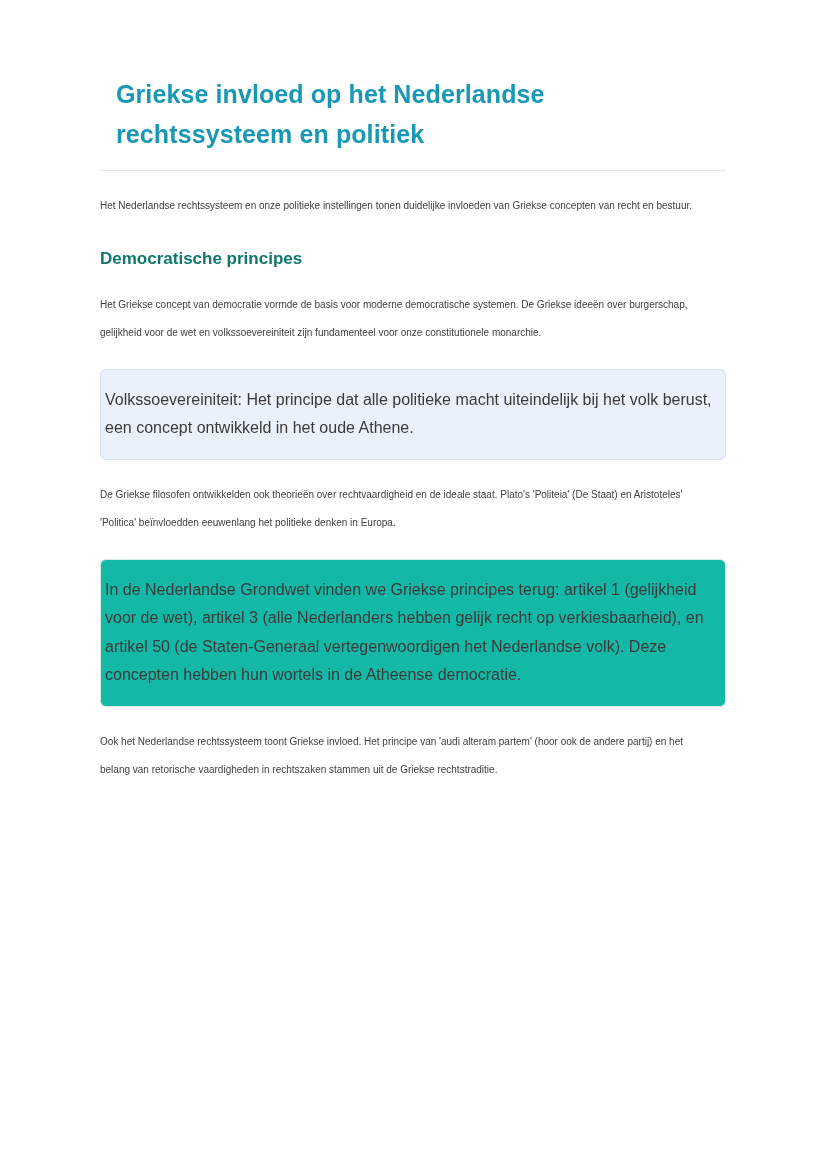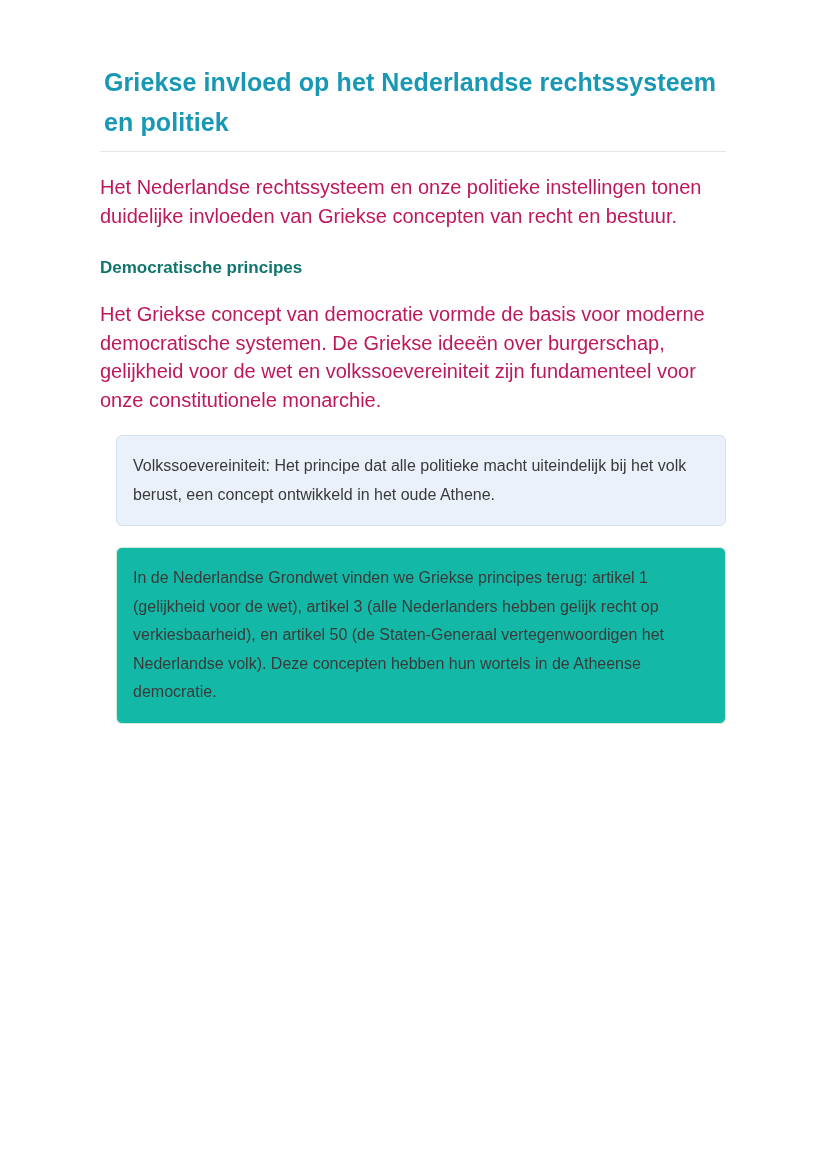--- a/index.html
+++ b/index.html
@@ -11,49 +11,49 @@
     position: relative;
     width: 828px;
     height: 1171px;
     box-sizing: border-box;
     padding: 58px 102px 0 100px;
     background: #ffffff;
     font-family: "Liberation Sans", "DejaVu Sans", sans-serif;
     overflow: hidden;
   }
   h1.doc-title {
-    margin: 4px;
+    margin: 16px;
     font-size: 25px;
     line-height: 40px;
     font-weight: 700;
     color: #1898b4;
     letter-spacing: 0.1px;
   }
   .title-divider {
     border: none;
     border-bottom: 1px solid #e7e7e7;
     margin: 9px 0 0 0;
     height: 0;
   }
   p.body-para {
     margin: 21px 11px 0 0;
-    font-size: 20px;
+    font-size: 10px;
     line-height: 28.5px;
-    color: #be185d;
+    color: #404040;
   }
   h2.section-heading {
     margin: 27px 0 0 0;
     font-size: 17px;
     line-height: 22px;
     font-weight: 700;
     color: #0f766e;
   }
   .callout {
-    margin: 21px 0 0 16px;
-    padding: 16px 16px;
+    margin: 21px 0 0 0;
+    padding: 16px 4px;
     border-radius: 6px;
     font-size: 16px;
     line-height: 28.5px;
     color: #3a3a3a;
     box-sizing: border-box;
   }
   .callout-definition {
     background: #eaf1fb;
     border: 1px solid #d6e0f0;
   }
@@ -72,17 +72,19 @@
   <hr class="title-divider">
 
   <p class="body-para">Het Nederlandse rechtssysteem en onze politieke instellingen tonen duidelijke invloeden van Griekse concepten van recht en bestuur.</p>
 
   <h2 class="section-heading">Democratische principes</h2>
 
   <p class="body-para">Het Griekse concept van democratie vormde de basis voor moderne democratische systemen. De Griekse ideeën over burgerschap, gelijkheid voor de wet en volkssoevereiniteit zijn fundamenteel voor onze constitutionele monarchie.</p>
 
   <div class="callout callout-definition">Volkssoevereiniteit: Het principe dat alle politieke macht uiteindelijk bij het volk berust, een concept ontwikkeld in het oude Athene.</div>
 
+  <p class="body-para">De Griekse filosofen ontwikkelden ook theorieën over rechtvaardigheid en de ideale staat. Plato's 'Politeia' (De Staat) en Aristoteles' 'Politica' beïnvloedden eeuwenlang het politieke denken in Europa.</p>
 
   <div class="callout callout-constitution">In de Nederlandse Grondwet vinden we Griekse principes terug: artikel 1 (gelijkheid voor de wet), artikel 3 (alle Nederlanders hebben gelijk recht op verkiesbaarheid), en artikel 50 (de Staten-Generaal vertegenwoordigen het Nederlandse volk). Deze concepten hebben hun wortels in de Atheense democratie.</div>
 
+  <p class="body-para">Ook het Nederlandse rechtssysteem toont Griekse invloed. Het principe van 'audi alteram partem' (hoor ook de andere partij) en het belang van retorische vaardigheden in rechtszaken stammen uit de Griekse rechtstraditie.</p>
 
 </div>
 
 </body></html>

